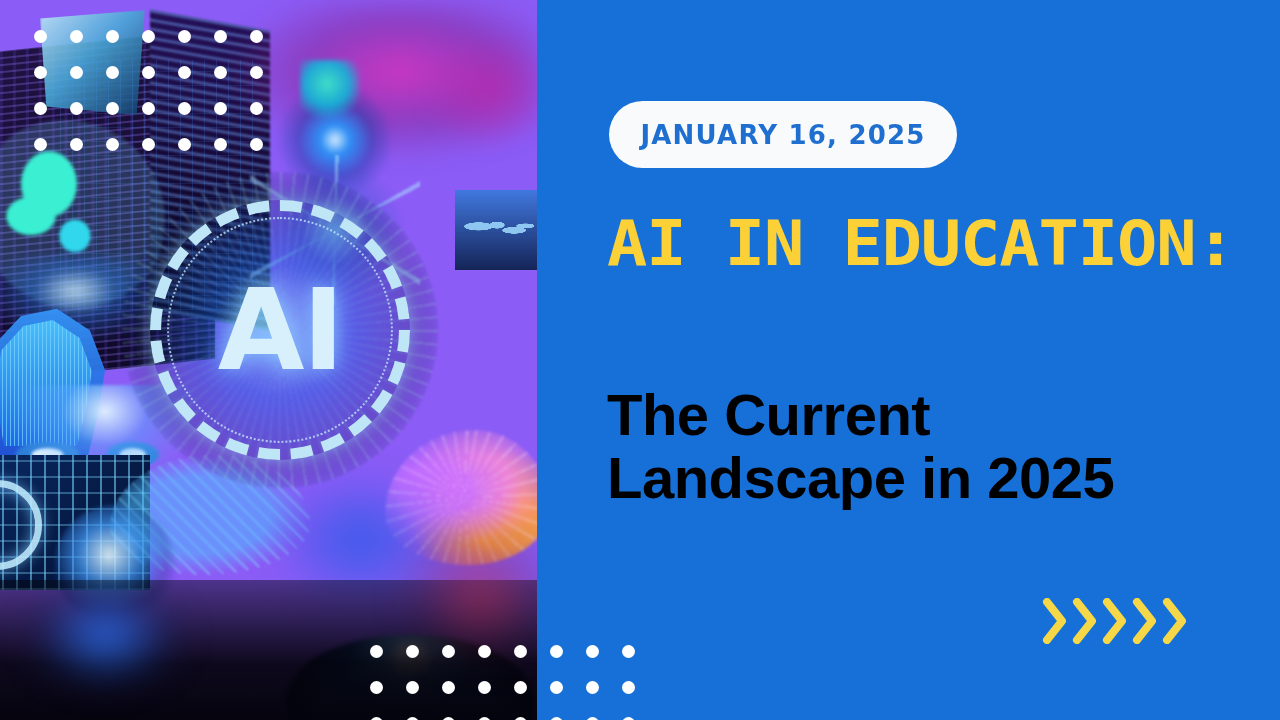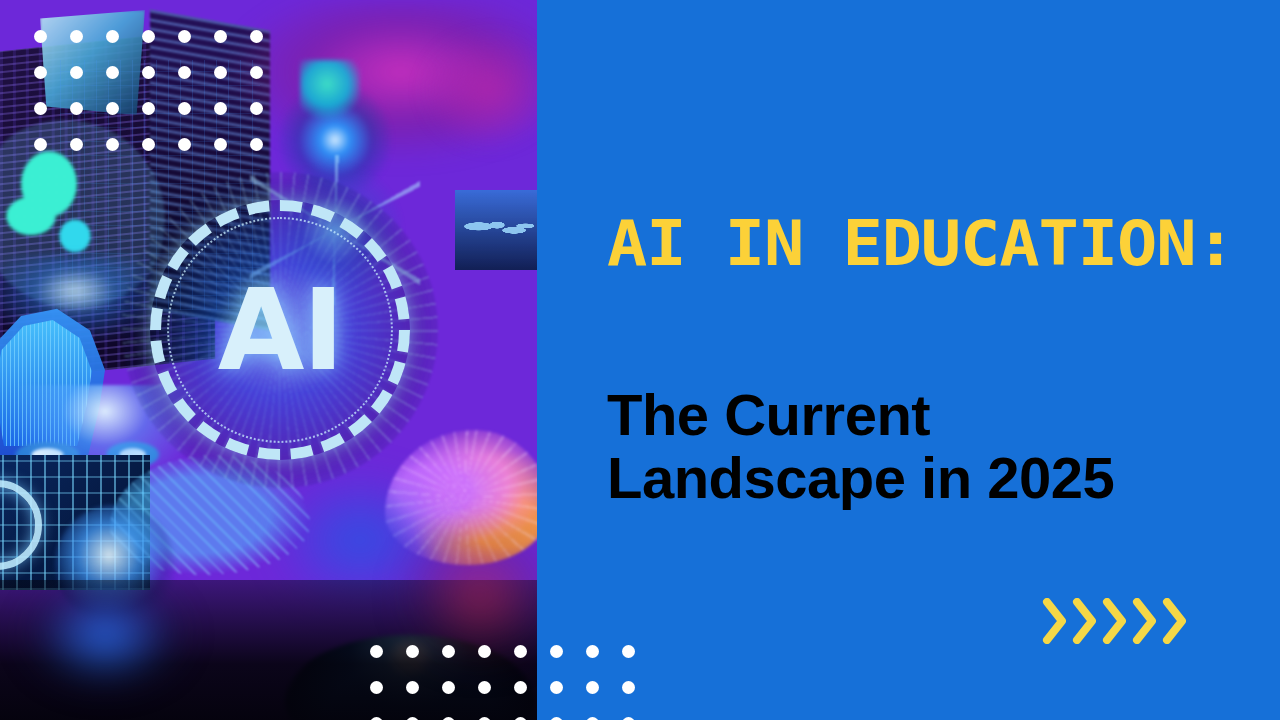--- a/index.html
+++ b/index.html
@@ -6,21 +6,21 @@
   html,body { width:1280px; height:720px; overflow:hidden; }
   body {
     font-family:"Liberation Sans", sans-serif;
     background:#1670d8;
   }
   .canvas { position:relative; width:1280px; height:720px; overflow:hidden; }
 
   
   .collage {
     position:absolute; left:0; top:0; width:537px; height:720px;
-    background:#6d28d9; overflow:hidden;
+    background:#8b5cf6; overflow:hidden;
   }
   .tile { position:absolute; }
 
   
   .glow-magenta {
     left:230px; top:0; width:310px; height:160px;
     background:radial-gradient(ellipse at 55% 45%, rgba(214,48,184,.85) 0%, rgba(140,25,130,.45) 40%, rgba(10,5,20,0) 72%);
     filter:blur(10px);
   }
   .glow-magenta2 {
@@ -365,20 +365,23 @@
       <span class="dot"></span>
       <span class="dot"></span>
       <span class="dot"></span>
       <span class="dot"></span>
       <span class="dot"></span>
       <span class="dot"></span>
     </div>
 
   <div class="panel">
 
+    <div class="date-pill">
+      <span class="date-text">JANUARY 16, 2025</span>
+    </div>
 
     <h1 class="headline">AI IN EDUCATION:</h1>
 
     <h2 class="subhead">The Current Landscape in 2025</h2>
 
     <div class="chevrons" id="chevrons">
         <span style="display: inline-flex;">
           <svg class="chev" viewBox="0 0 26 46" fill="none" xmlns="http://www.w3.org/2000/svg">
             <path d="M5 4 L20 23 L5 42" stroke="currentColor" stroke-width="8" stroke-linecap="round" stroke-linejoin="round"></path>
           </svg>

